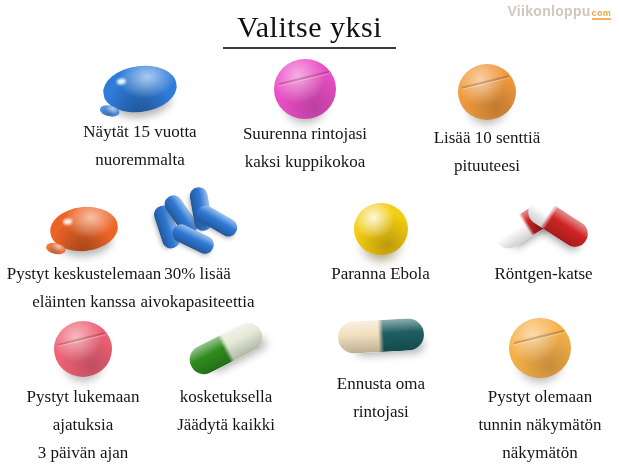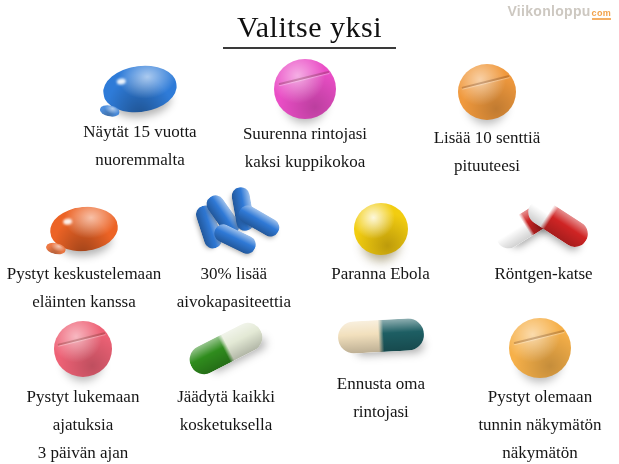--- a/index.html
+++ b/index.html
@@ -95,21 +95,21 @@
   .p-salmon{width:58px;height:56px;}
   .p-green{width:78px;height:29px;transform:rotate(-27deg);}
   .p-teal{width:86px;height:32px;transform:rotate(-3deg);}
   .p-amber{width:62px;height:60px;}
 
   
   .c0{left:40px;top:60px;width:200px;}  .c0 .pillbox{height:58px;}
   .c1{left:212px;top:58px;width:186px;justify-content:flex-end;} .c1 .pillbox{height:62px;}
   .c2{left:394px;top:60px;width:186px;} .c2 .pillbox{height:64px;}
   .c3{left:0px;top:198px;width:168px;}  .c3 .pillbox{height:62px;}
-  .c4{left:136px;top:194px;width:155px;align-items:flex-end;}.c4 .pillbox{height:66px;}
+  .c4{left:120px;top:194px;width:155px;}.c4 .pillbox{height:66px;}
   .c5{left:303px;top:198px;width:155px;}.c5 .pillbox{height:62px;}
   .c6{left:466px;top:196px;width:155px;}.c6 .pillbox{height:64px;}
   .c7{left:8px;top:315px;width:150px;}  .c7 .pillbox{height:68px;}
   .c8{left:150px;top:313px;width:152px;}.c8 .pillbox{height:70px;}
   .c9{left:305px;top:302px;width:152px;}.c9 .pillbox{height:68px;}
   .c10{left:463px;top:313px;width:154px;}.c10 .pillbox{height:70px;}
 </style>
 </head>
 <body>
 
@@ -209,22 +209,22 @@
       <div>ajatuksia</div>
       <div>3 päivän ajan</div>
     </div>
   </div>
 
   <div class="cell c8">
     <div class="pillbox">
       <div class="caps p-green" style="--c1: #2f8c1d; --c2: #e3e9d5;"></div>
     </div>
     <div class="caption">
+      <div>kosketuksella</div>
       <div>Jäädytä kaikki</div>
-      <div>kosketuksella</div>
     </div>
   </div>
 
   <div class="cell c9">
     <div class="pillbox">
       <div class="caps p-teal" style="--c1: #f2e0bd; --c2: #1d5e63;"></div>
     </div>
     <div class="caption">
       <div>Ennusta oma</div>
       <div>rintojasi</div>

